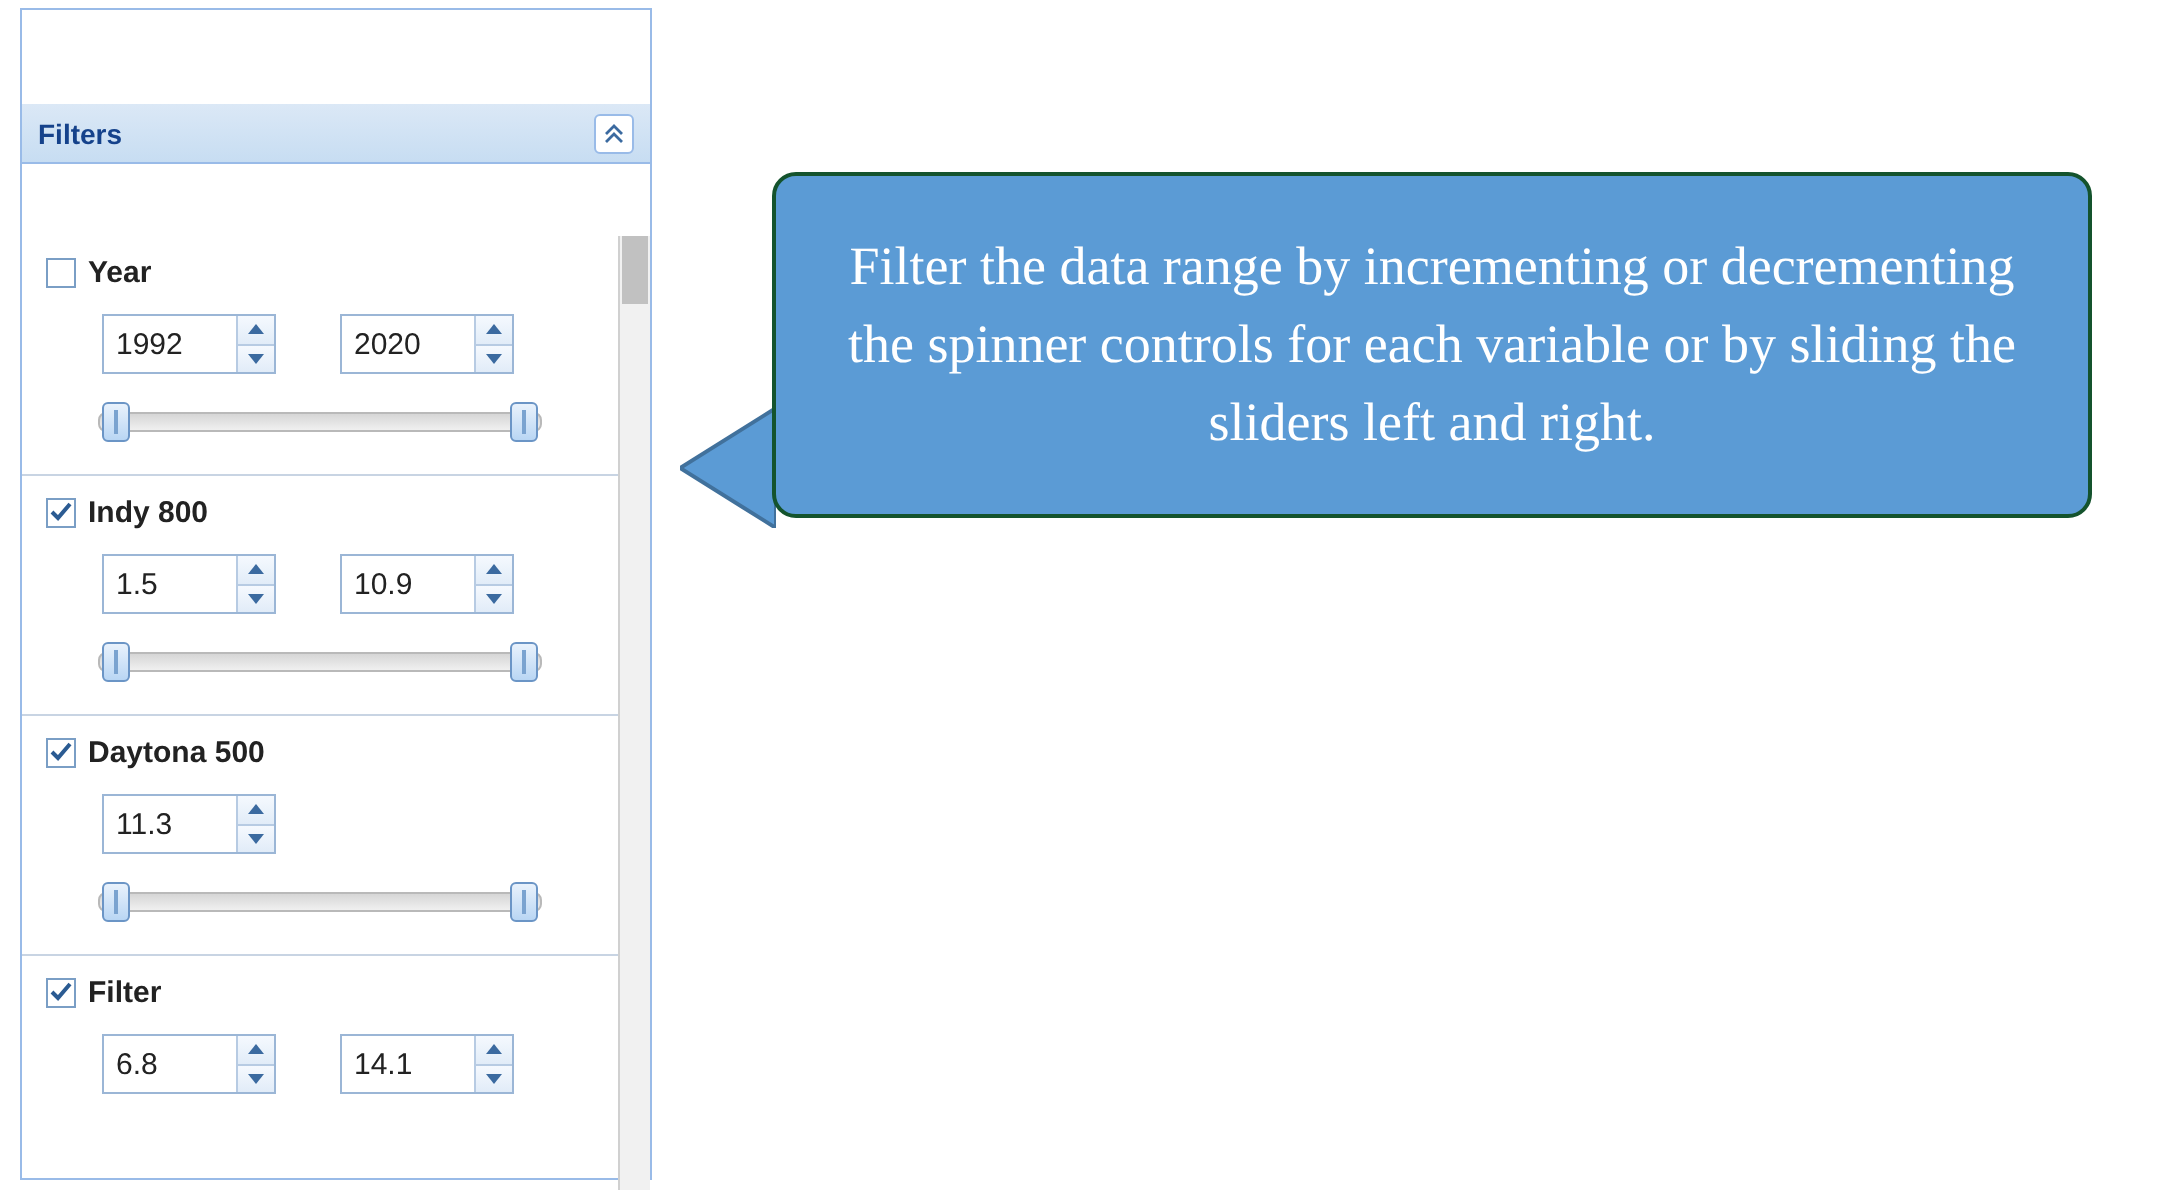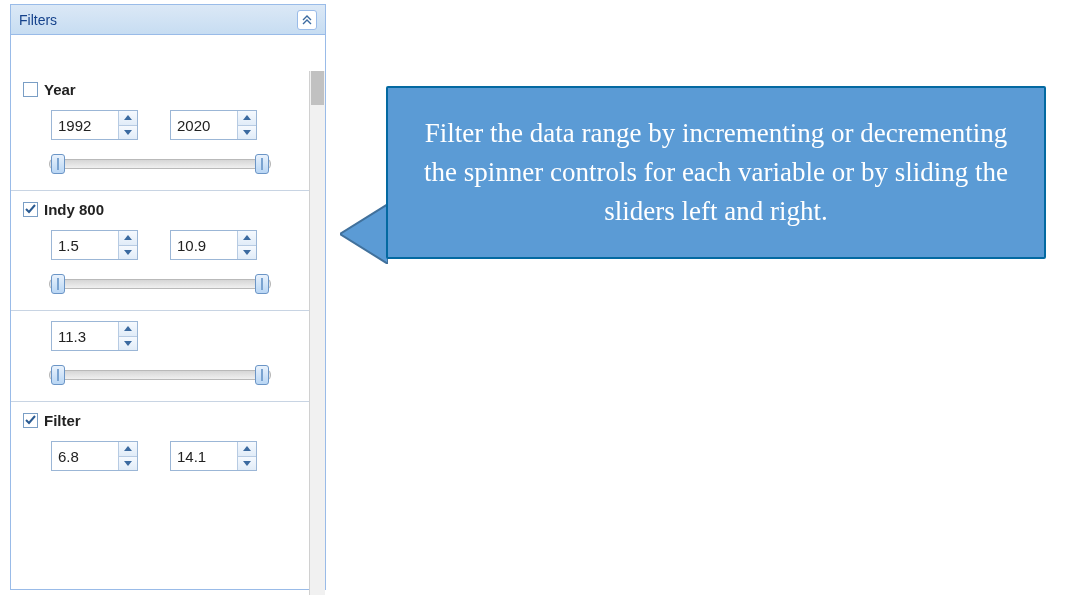--- a/index.html
+++ b/index.html
@@ -8,22 +8,23 @@
   
   .panel{
     position:absolute;top:4px;left:10px;width:316px;height:586px;
     border:1px solid #99bbe8;background:#fff;box-sizing:border-box;
   }
   .panel-header{
     height:30px;
     background:linear-gradient(#dbe8f6,#c7ddf2);
     border-bottom:1px solid #99bbe8;
     display:flex;align-items:center;justify-content:space-between;
-    padding:0 8px;color:#15428b;font-weight:normal;font-size:14px;
+    padding:0 8px;color:#15428b;font-weight:bold;font-size:14px;
     box-sizing:border-box;
+    margin-top:47px;
   }
   .collapse-btn{
     width:18px;height:18px;border:1px solid #99bbe8;border-radius:3px;
     display:flex;align-items:center;justify-content:center;background:#fff;
   }
   .collapse-btn svg{display:block}
 
   .panel-body-wrap{position:relative;height:calc(100% - 30px);margin-top:36px;}
   .panel-body{
     position:absolute;top:0;left:0;right:16px;bottom:0;
@@ -85,23 +86,23 @@
   .handle::after{
     content:'';position:absolute;top:3px;bottom:3px;left:50%;width:2px;transform:translateX(-50%);
     background:#7aa3d0;
   }
 
   
   .callout{
     position:absolute;top:86px;left:386px;width:660px;
   }
   .callout-box{
-    background:#5b9bd5;border:2px solid #0369a1;color:#fff;
+    background:#5b9bd5;border:2px solid #14532d;color:#fff;
     font-family:Georgia,'Times New Roman',serif;font-size:27px;line-height:1.45;
-    text-align:center;padding:26px 30px;border-radius:2px;
+    text-align:center;padding:26px 30px;border-radius:12px;
     position:relative;z-index:1;
   }
   .callout-tail{
     position:absolute;left:-46px;top:118px;width:48px;height:60px;
     z-index:0;
   }
 </style>
 </head>
 <body>
 
@@ -208,20 +209,28 @@
             </div>
           </div>
           <div class="slider">
             <div class="track"></div>
             <div class="handle" style="left:4%"></div>
             <div class="handle" style="left:96%"></div>
           </div>
         </div>
 
         <div class="filter-block">
+          <div class="filter-head">
+            <span class="chk checked">
+              <svg width="11" height="11" viewBox="0 0 11 11">
+                  <path d="M1 5 L4 8 L10 1" fill="none" stroke="#2b5b92" stroke-width="2"></path>
+                </svg>
+            </span>
+            <span class="filter-label">Daytona 500</span>
+          </div>
           <div class="spinners">
             <div class="spinner">
               <span class="spin-val">11.3</span>
               <span class="spin-btns">
                 <span class="spin-btn">
                     <svg width="8" height="5">
                       <path d="M0 5 L4 0 L8 5 Z" fill="#3b6aa0"></path>
                     </svg>
                   </span>
                 <span class="spin-btn">

